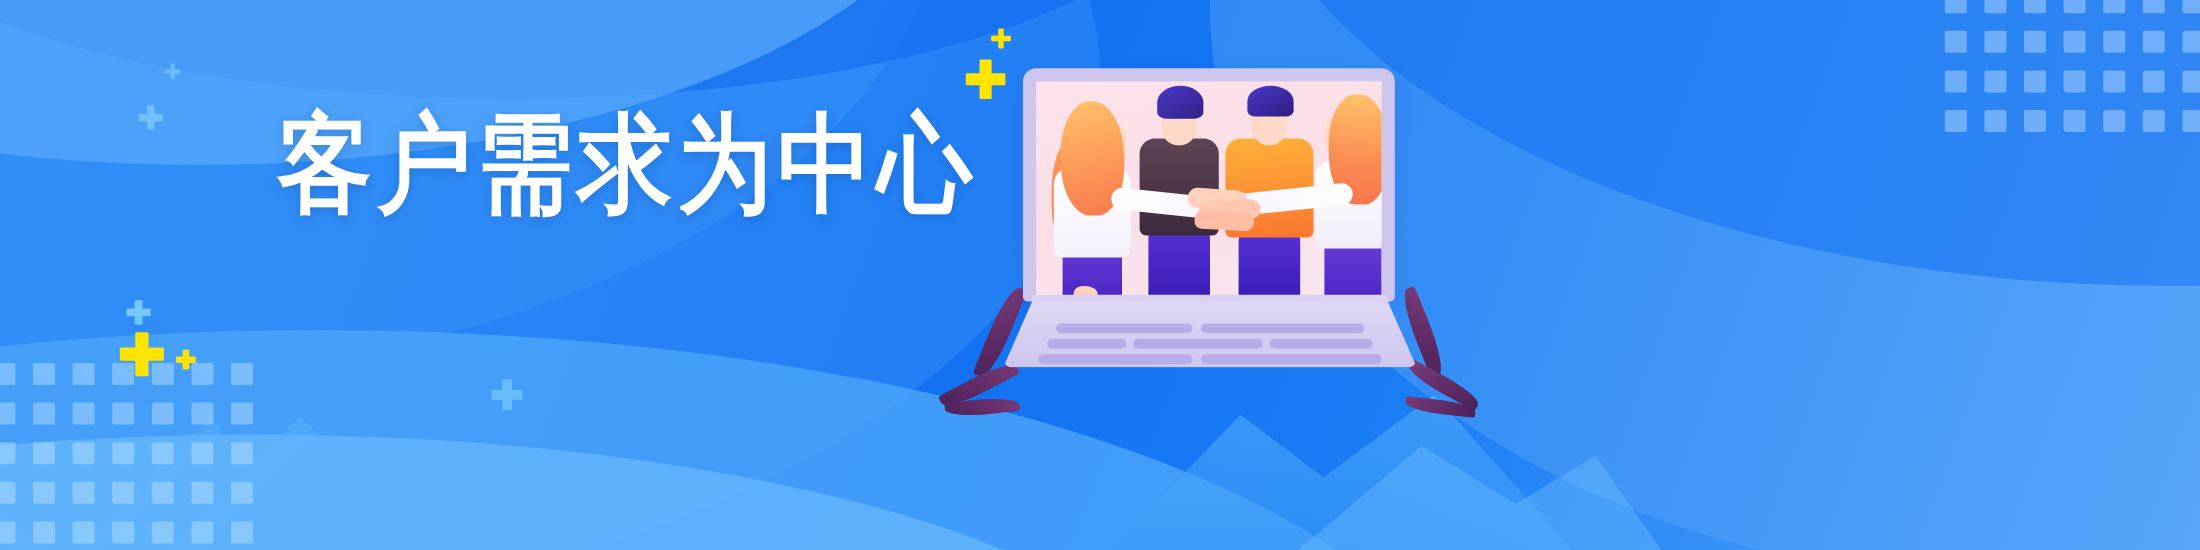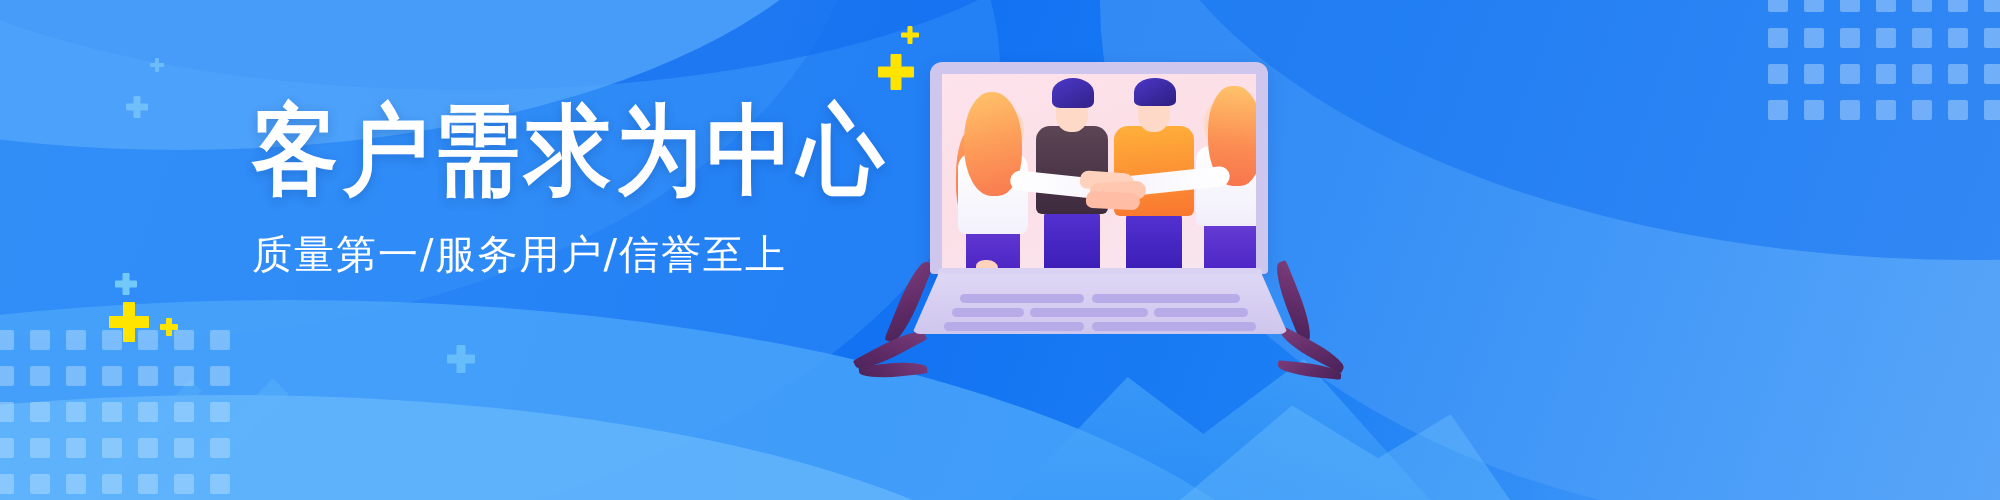--- a/index.html
+++ b/index.html
@@ -401,21 +401,20 @@
   <span class="cross c-y2"></span>
   <span class="cross c-y3"></span>
   <span class="cross c-y4"></span>
   <span class="cross c-c1"></span>
   <span class="cross c-c2"></span>
   <span class="cross c-c3"></span>
   <span class="cross c-c4"></span>
 
   <div class="text-block">
     <h1 class="headline">客户需求为中心</h1>
-    <p class="subline">质量第一/服务用户/信誉至上</p>
   </div>
 
   <div class="laptop">
 
     <div class="leaf lf1"></div>
     <div class="leaf lf2"></div>
     <div class="leaf lf3"></div>
 
     <div class="leaf-r lr1"></div>
     <div class="leaf-r lr2"></div>

